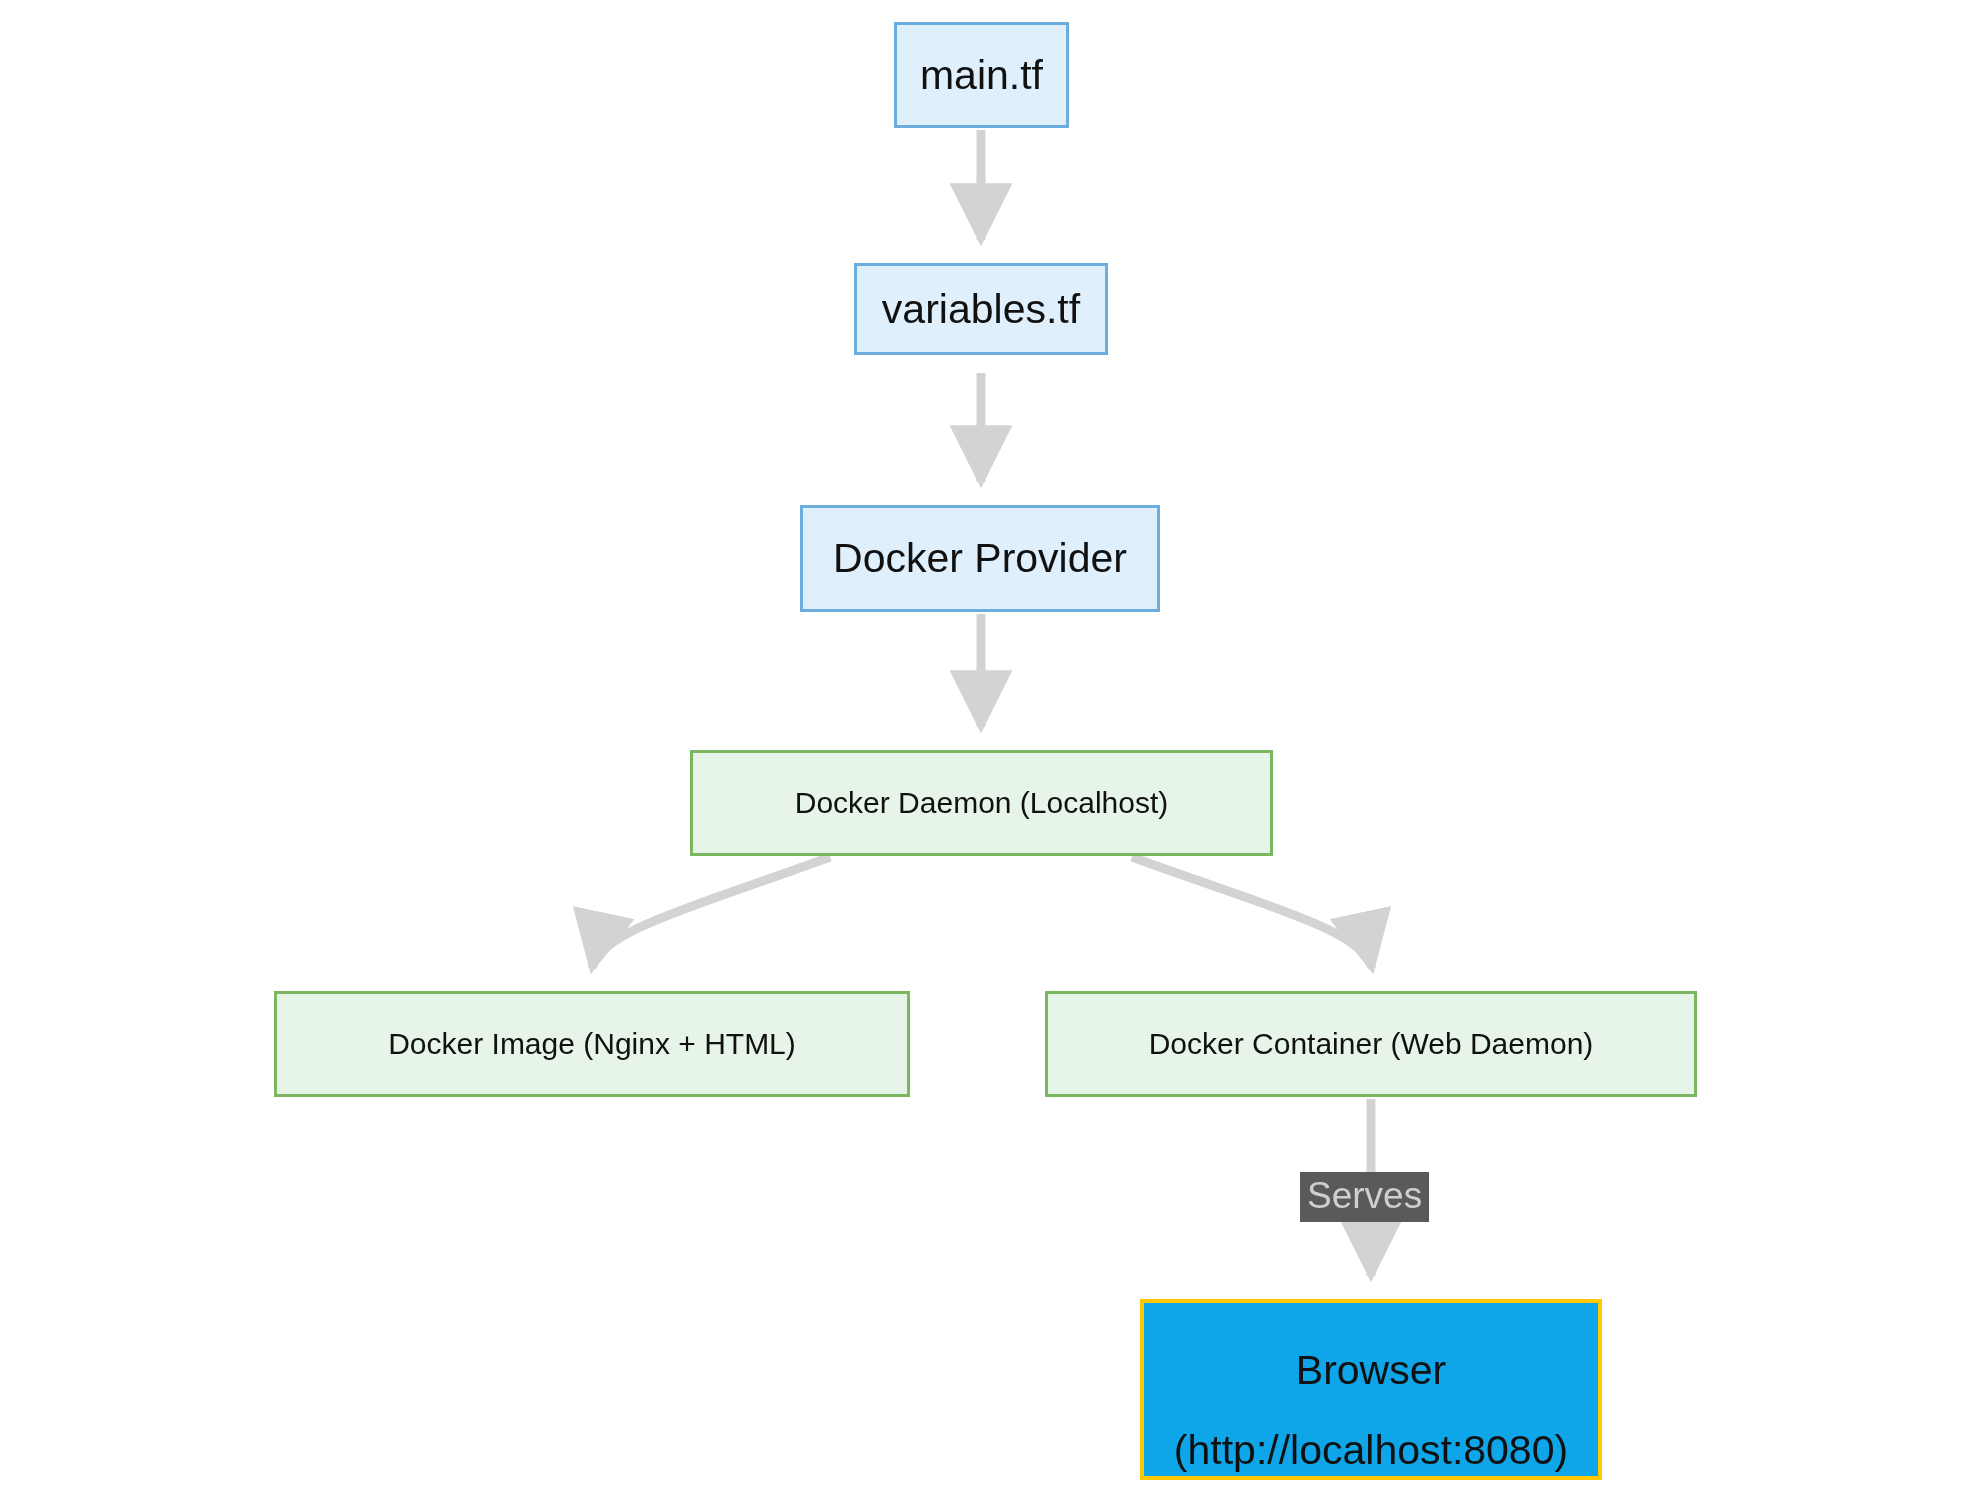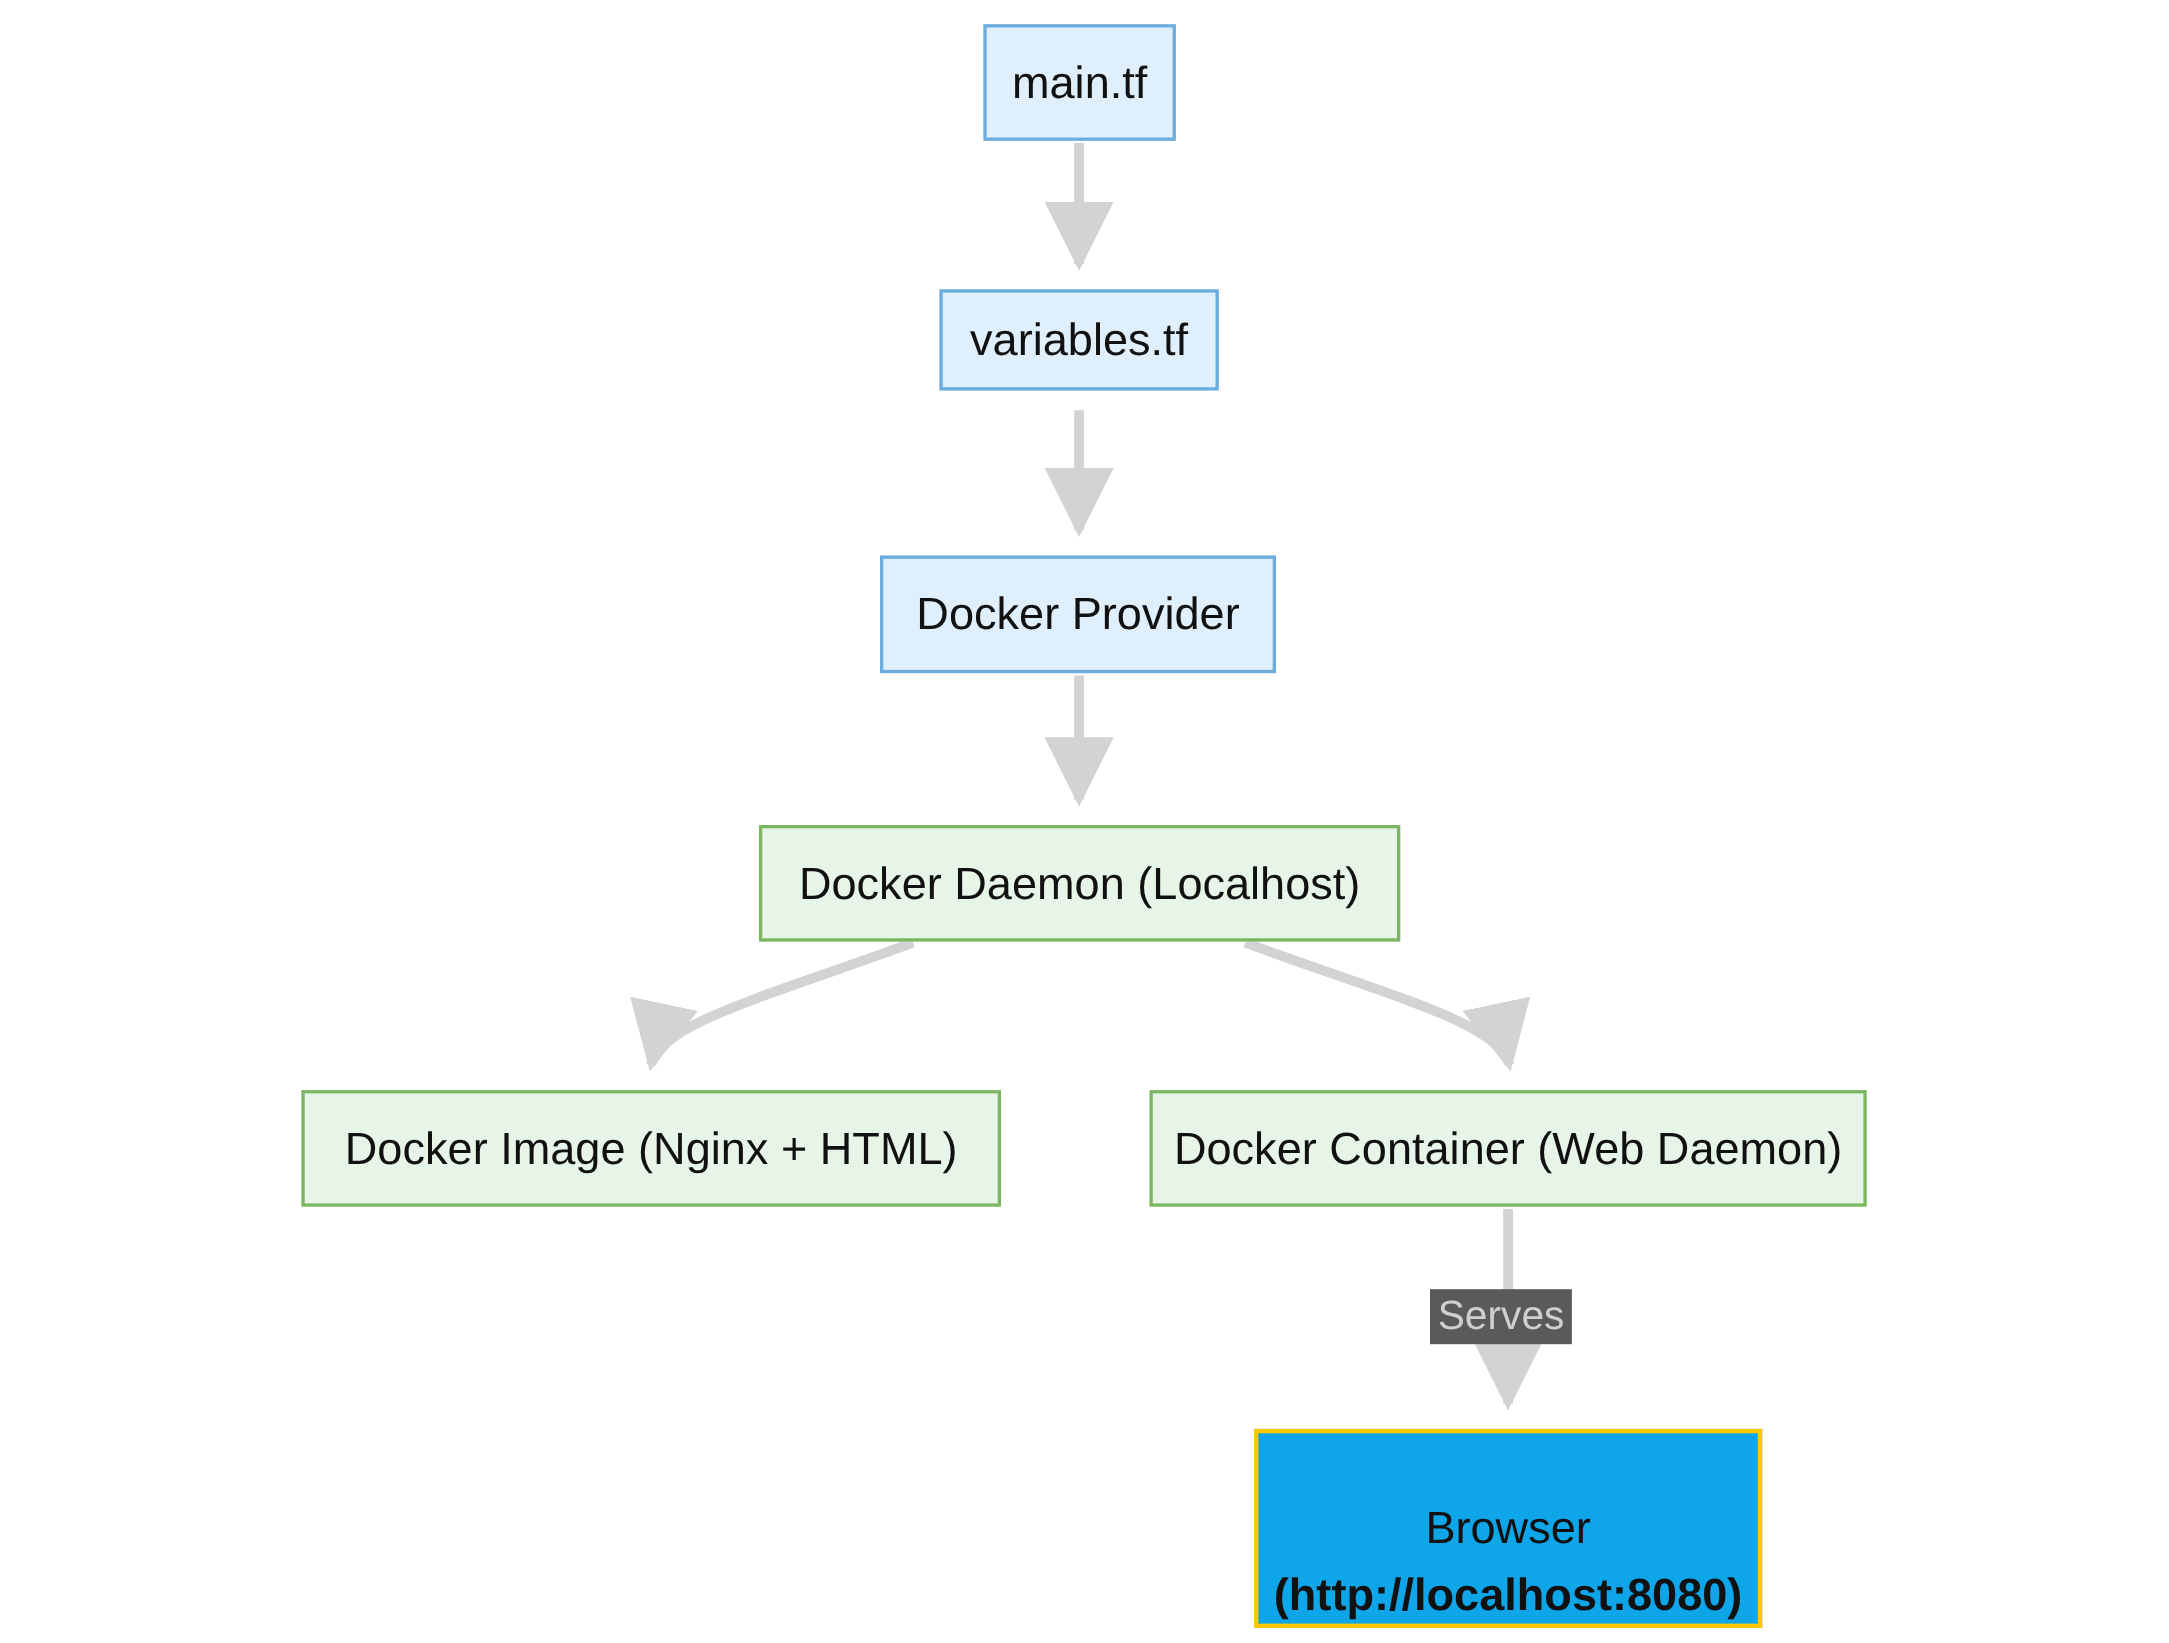--- a/index.html
+++ b/index.html
@@ -41,31 +41,30 @@
     white-space: nowrap;
   }
   .node-blue {
     background: #dfeffc;
     border: 3px solid #6cadde;
     font-size: 41px;
   }
   .node-green {
     background: #e6f5e8;
     border: 3px solid #7bb661;
-    font-size: 41px;
+    font-size: 30px;
   }
   .node-yellow {
     background: #0ea5e9;
     border: 4px solid #ffc800;
     font-size: 41px;
     justify-content: flex-end;
   }
   .node-yellow .node-label + .node-label {
-    margin-top: 8px;
-    font-weight: bold;
+    margin-top: 27px;
   }
   .edge-label {
     position: absolute;
     box-sizing: border-box;
     background: #5a5a5a;
     color: #cfcfcf;
     font-size: 37px;
     line-height: 1.0;
     padding: 5px 7px 8px 7px;
     white-space: nowrap;

